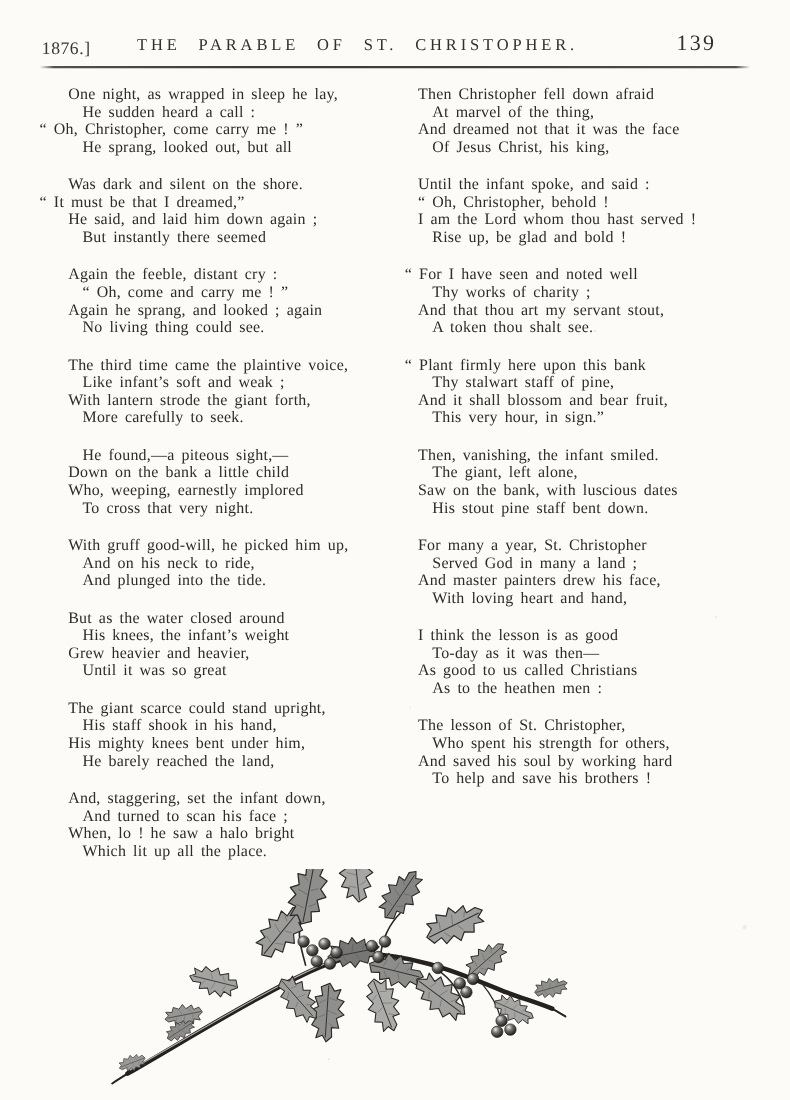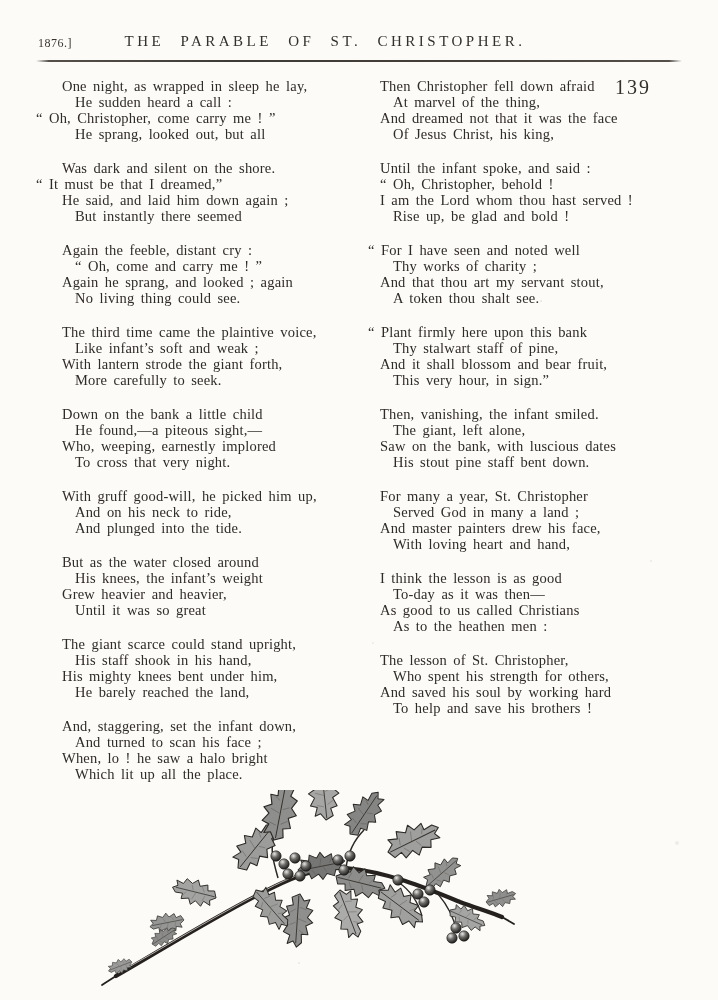--- a/index.html
+++ b/index.html
@@ -9,30 +9,30 @@
     font-family:"Liberation Serif","DejaVu Serif",serif;
   }
   .page{
     position:relative;width:718px;height:1000px;
     background:#fcfbf8;
     color:#2f2b27;
   }
   
   .hdr-date{
     position:absolute;left:38px;top:36px;
-    font-size:12px;letter-spacing:.5px;color:#3a352f;
+    font-size:16px;letter-spacing:.5px;color:#3a352f;
   }
   .hdr-title{
     position:absolute;left:0;top:33px;width:650px;
     text-align:center;font-size:15px;letter-spacing:3.5px;word-spacing:9px;
     color:#33302b;
   }
   .hdr-pageno{
     position:absolute;left:615px;top:28px;width:70px;
-    font-size:20px;letter-spacing:2px;color:#33302b;margin-top:48px;
+    font-size:20px;letter-spacing:2px;color:#33302b;
   }
   .hdr-rule{
     position:absolute;left:36px;top:60px;width:646px;height:2px;
     background:linear-gradient(90deg,rgba(70,64,57,0) 0%,#55504a 2%,#3e3a35 30%,#45403a 70%,#55504a 98%,rgba(70,64,57,0) 100%);
     border-radius:1px;
   }
   
   .col{position:absolute;top:78px;width:310px;}
   .col-left{left:62px;}
   .col-right{left:380px;}
@@ -92,22 +92,22 @@
       <div class="line f">Again he sprang, and looked ; again</div>
       <div class="line i">No living thing could see.</div>
     </div>
     <div class="stanza">
       <div class="line f">The third time came the plaintive voice,</div>
       <div class="line i">Like infant’s soft and weak ;</div>
       <div class="line f">With lantern strode the giant forth,</div>
       <div class="line i">More carefully to seek.</div>
     </div>
     <div class="stanza">
+      <div class="line i">He found,—a piteous sight,—</div>
       <div class="line f">Down on the bank a little child</div>
-      <div class="line i">He found,—a piteous sight,—</div>
       <div class="line f">Who, weeping, earnestly implored</div>
       <div class="line i">To cross that very night.</div>
     </div>
     <div class="stanza">
       <div class="line f">With gruff good-will, he picked him up,</div>
       <div class="line i">And on his neck to ride,</div>
       <div class="line i">And plunged into the tide.</div>
     </div>
     <div class="stanza">
       <div class="line f">But as the water closed around</div>

